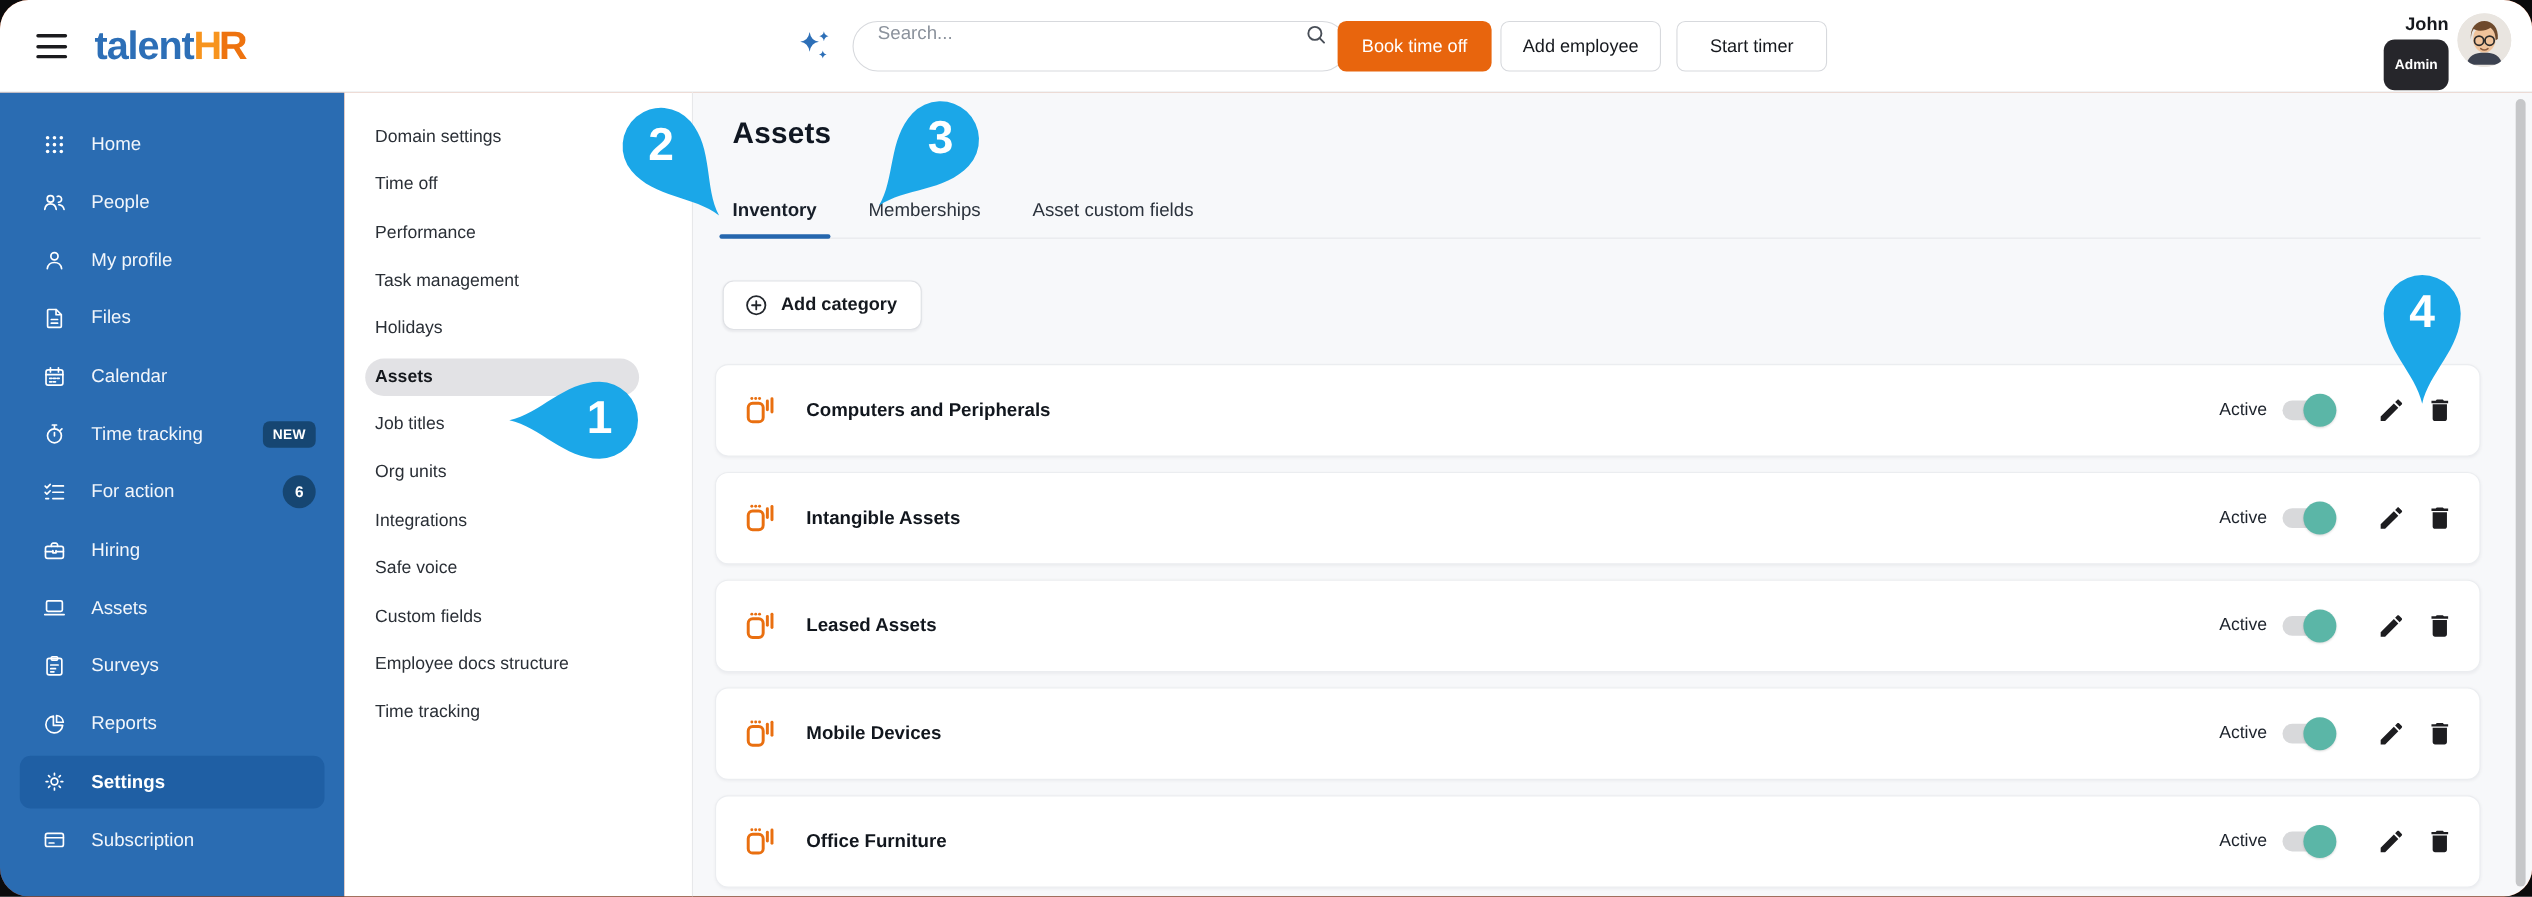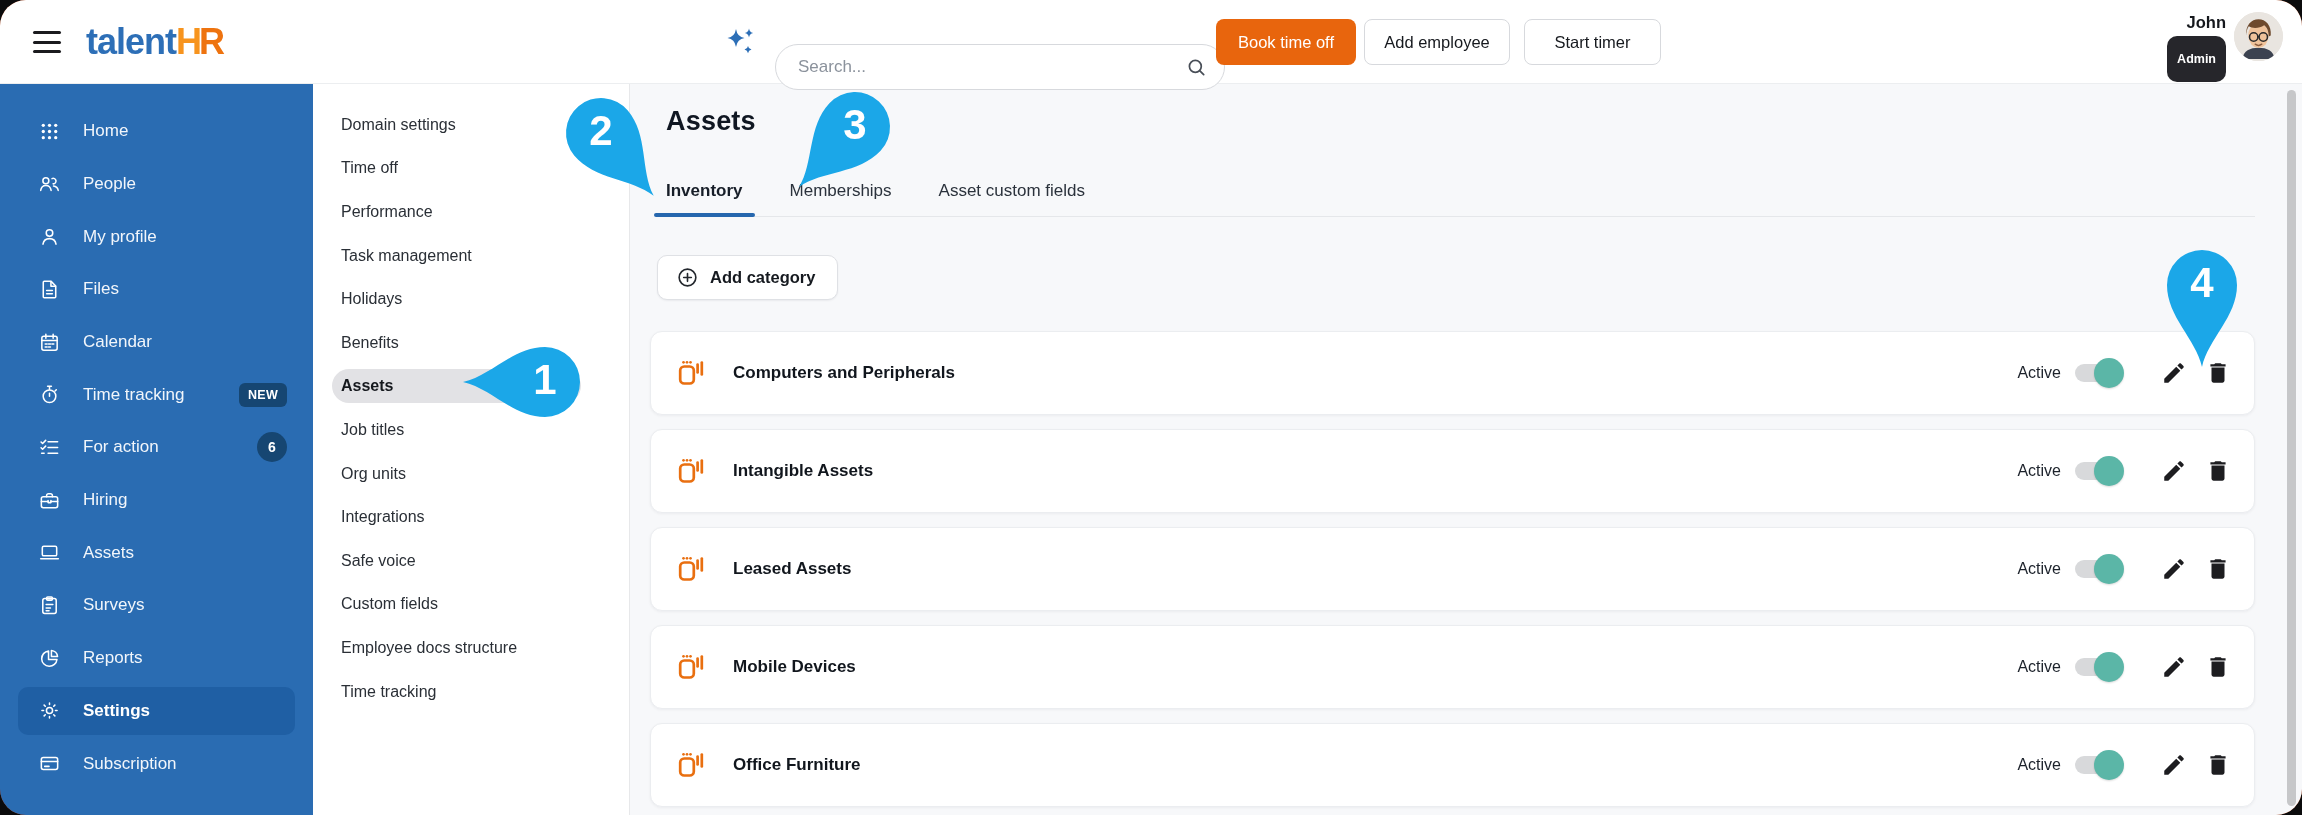--- a/index.html
+++ b/index.html
@@ -6,21 +6,21 @@
   html,body { width: 2302px; height: 815px; background:#0b0b0c; font-family:"Liberation Sans","DejaVu Sans",sans-serif; }
   .window { position:absolute; left:0; top:0; width:2302px; height:815px; background:#c2410c; border-radius:26px; overflow:hidden; }
 
   
   .topbar { position:absolute; left:0; top:0; right:0; height:84px; background:#fff; border-bottom:1px solid #eceef0; z-index:5; }
   .hamburger { position:absolute; left:33px; top:31px; width:28px; height:22px; display:flex; flex-direction:column; justify-content:space-between; cursor:pointer; }
   .hamburger i { display:block; height:3px; border-radius:2px; background:#1b1b1e; }
   .logo { position:absolute; left:86px; top:20px; font-size:36px; font-weight:700; letter-spacing:-1px; line-height:44px; }
   .logo .t { color:#2D6FB7; } .logo .h { color:#F7941E; } .logo .r { color:#EE730F; margin-left:-2px; }
   .sparkle { position:absolute; left:724px; top:26px; width:32px; height:32px; }
-  .search { position:absolute; left:775px; top:19px; width:450px; height:46px; border:1.5px solid #d7d9dd; border-radius:23px; background:#fff; display:flex; align-items:center; padding:0 16px 0 22px;margin-top:25px; }
+  .search { position:absolute; left:775px; top:19px; width:450px; height:46px; border:1.5px solid #d7d9dd; border-radius:23px; background:#fff; display:flex; align-items:flex-start; padding:0 16px 0 22px; }
   .search input { border:none; outline:none; flex:1; font-size:17px; color:#333; font-family:inherit; background:transparent; }
   .search input::placeholder { color:#8b929c; }
   .btn { position:absolute; top:19px; height:46px; border-radius:8px; display:flex; align-items:center; justify-content:center; font-size:16.5px; font-weight:400; cursor:pointer;text-align:center; }
   .btn-primary { left:1216px; width:140px; background:#E8650D; color:#fff; }
   .btn-outline { background:#fff; border:1px solid #d7d9dd; color:#16191e; }
   .btn-add { left:1364px; width:146px; }
   .btn-timer { left:1524px; width:137px; }
   .user-text { position:absolute; left:2108px; top:13px; width:118px; text-align:right; }
   .user-name { font-size:16.5px; font-weight:700; color:#15181d; }
   .admin-badge { display:inline-block; margin-top:4px; background:#26262b; color:#fff; font-size:12.5px; font-weight:700; border-radius:10px; padding:16px 10px; }
@@ -248,23 +248,20 @@
       </div>
     <div class="sm-item">
         <span class="pill">Performance</span>
       </div>
     <div class="sm-item">
         <span class="pill">Task management</span>
       </div>
     <div class="sm-item">
         <span class="pill">Holidays</span>
       </div>
-    <div class="sm-item">
-        <span class="pill">Benefits</span>
-      </div>
     <div class="sm-item active">
         <span class="pill">Assets</span>
       </div>
     <div class="sm-item">
         <span class="pill">Job titles</span>
       </div>
     <div class="sm-item">
         <span class="pill">Org units</span>
       </div>
     <div class="sm-item">

